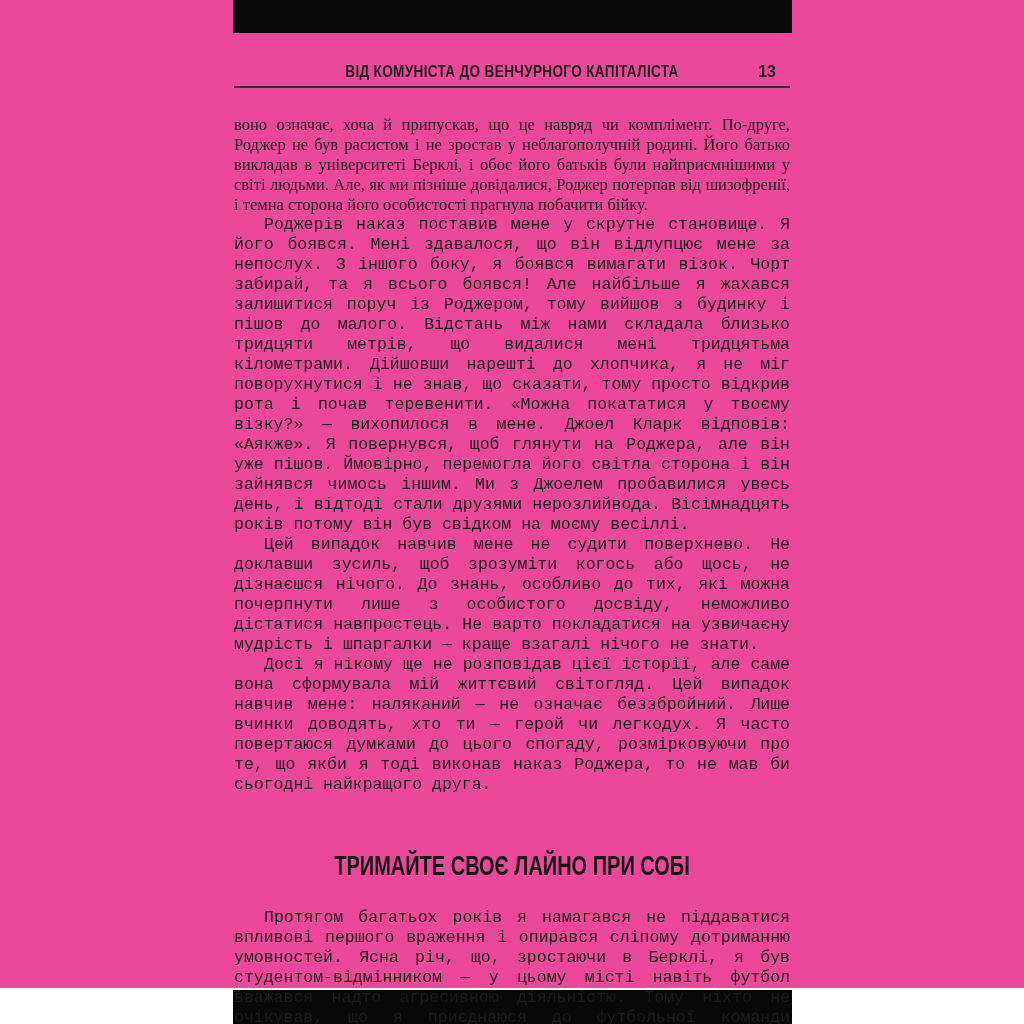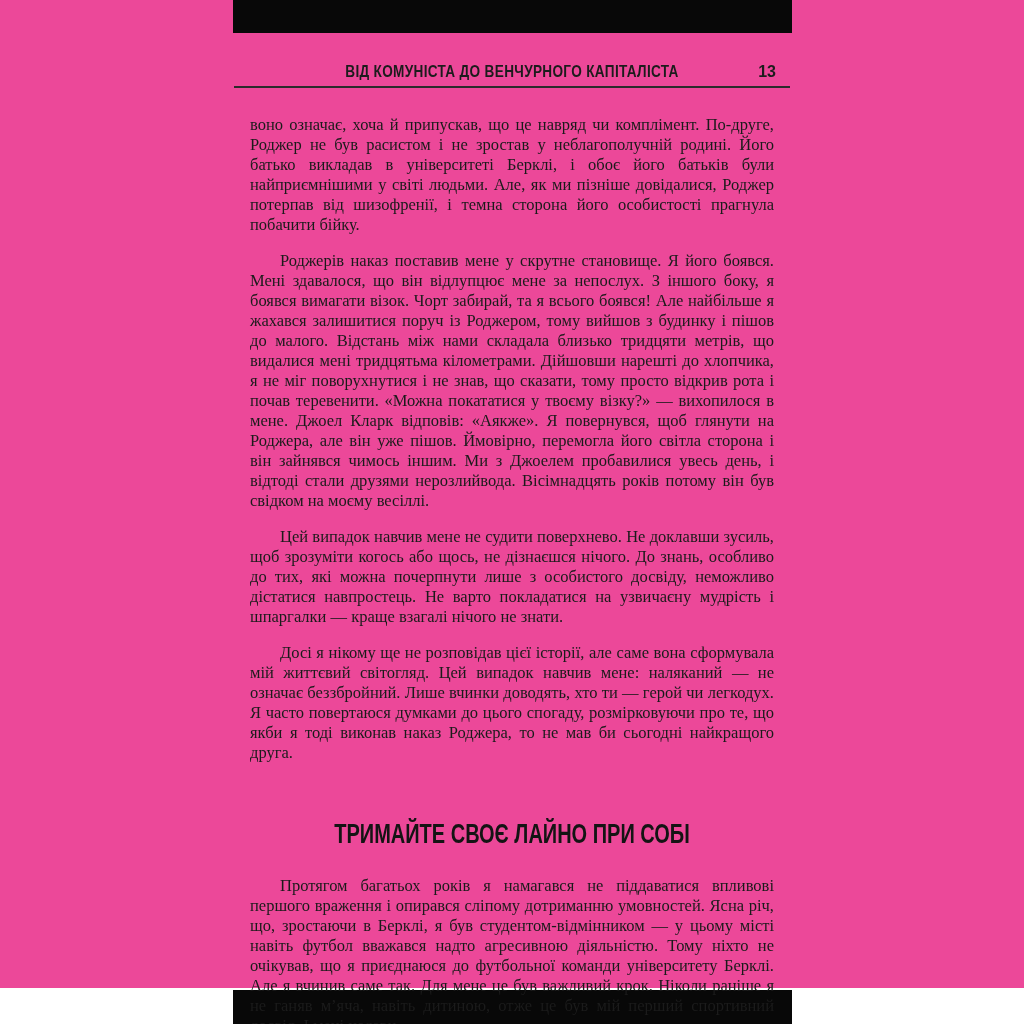--- a/index.html
+++ b/index.html
@@ -61,22 +61,22 @@
     margin-top: 6px;
     border-bottom: 2px solid #2b2b2b;
   }
   .body-text {
     margin-top: 27px;
     font-size: 16.5px;
     line-height: 20px;
     text-align: justify;
     color: #1b1b1b;
   }
-  .para { margin: 16px; }
-  .para.indent { text-indent: 30px; }
+  .para { margin: 0; }
+  .para.indent { text-indent: 30px; font-family: Liberation Mono, monospace; }
   .section-heading {
     margin: 56px 0 26px 0;
     text-align: center;
     font-family: "Liberation Sans", sans-serif;
     font-weight: bold;
     font-size: 27px;
     line-height: 31px;
     color: #141414;
     white-space: nowrap;
     transform: scaleX(0.74);

